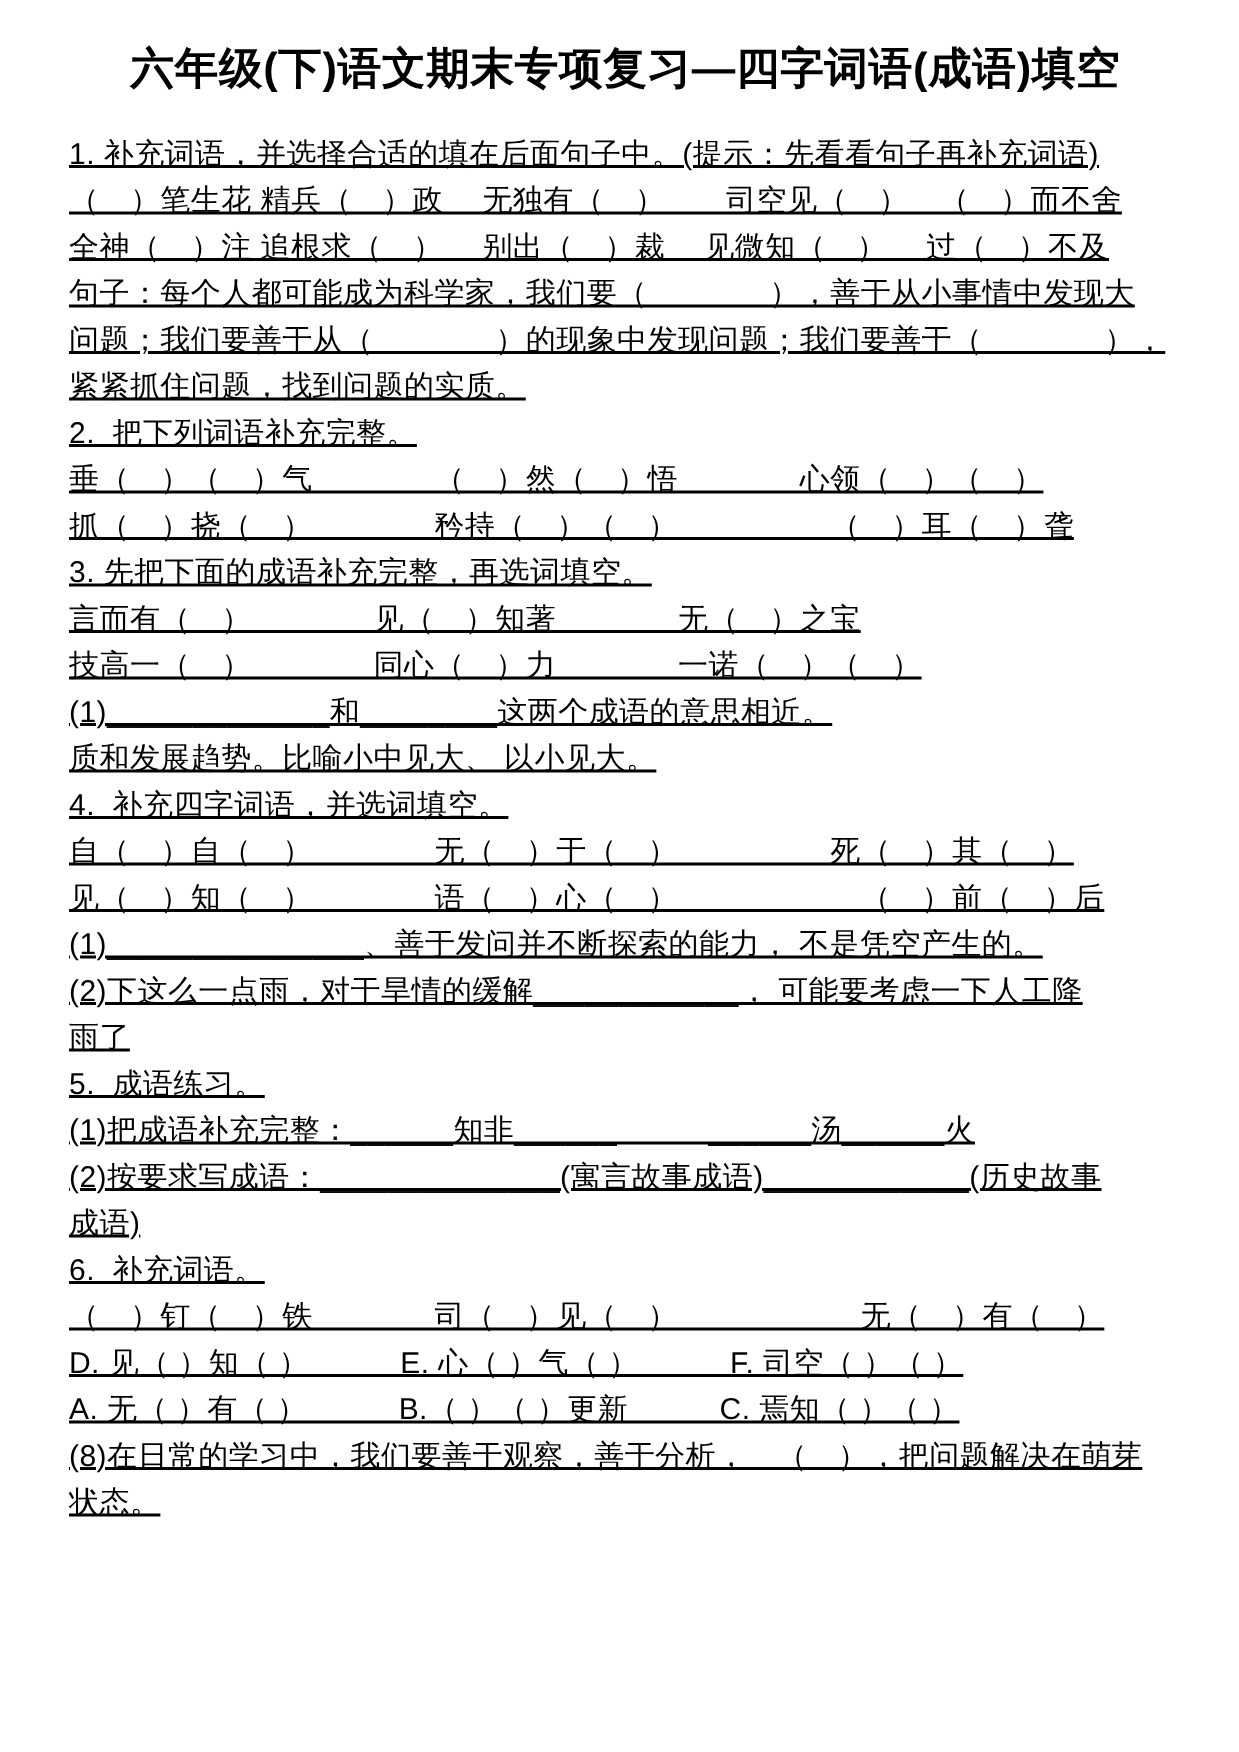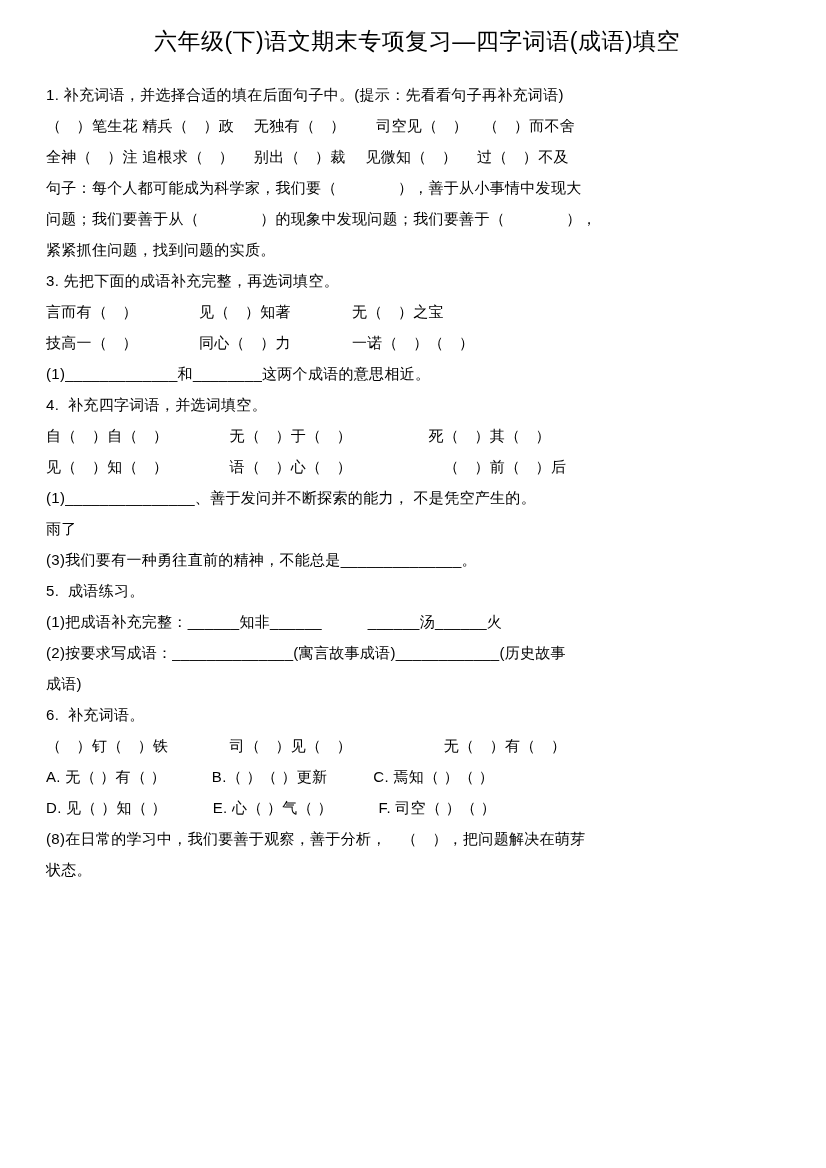--- a/index.html
+++ b/index.html
@@ -11,79 +11,86 @@
   .page {
     box-sizing: border-box;
     width: 826px; height: 1168px;
     padding: 24px 38px 0 46px;
     overflow: hidden;
     background: #ffffff;
   }
   .title {
     margin: 2px 0 22px 0;
     text-align: center;
-    font-size: 23px;
-    font-weight: 400;
+    font-size: 29px;
+    font-weight: 700;
     white-space: nowrap;
     letter-spacing: 0.5px;
   }
   .section { margin: 0; }
   .line {
-    font-size: 15px;
+    font-size: 20px;
     line-height: 31px;
     white-space: pre-wrap;
     word-break: break-all;
     letter-spacing: 0.3px;
+    text-decoration: underline;
   }
 </style>
 </head>
 <body>
 
 <div class="page">
 
   <h1 class="title">六年级(下)语文期末专项复习—四字词语(成语)填空</h1>
 
   <div class="section">
     <div class="line">1. 补充词语，并选择合适的填在后面句子中。(提示：先看看句子再补充词语)</div>
     <div class="line">（　）笔生花 精兵（　）政　 无独有（　）　　司空见（　）　（　）而不舍</div>
     <div class="line">全神（　）注 追根求（　）　 别出（　）裁　 见微知（　）　 过（　）不及</div>
     <div class="line">句子：每个人都可能成为科学家，我们要（　　　　），善于从小事情中发现大</div>
     <div class="line">问题；我们要善于从（　　　　）的现象中发现问题；我们要善于（　　　　），</div>
     <div class="line">紧紧抓住问题，找到问题的实质。</div>
   </div>
 
+  <div class="section">
+    <div class="line">2.  把下列词语补充完整。</div>
+    <div class="line">垂（　）（　）气　　　　（　）然（　）悟　　　　心领（　）（　）</div>
+    <div class="line">抓（　）挠（　）　　　　矜持（　）（　）　　　　　（　）耳（　）聋</div>
+  </div>
 
   <div class="section">
     <div class="line">3. 先把下面的成语补充完整，再选词填空。</div>
     <div class="line">言而有（　）　　　　见（　）知著　　　　无（　）之宝</div>
     <div class="line">技高一（　）　　　　同心（　）力　　　　一诺（　）（　）</div>
     <div class="line">(1)_____________和________这两个成语的意思相近。</div>
+    <div class="line">质和发展趋势。比喻小中见大、 以小见大。</div>
   </div>
 
   <div class="section">
     <div class="line">4.  补充四字词语，并选词填空。</div>
     <div class="line">自（　）自（　）　　　　无（　）于（　）　　　　　死（　）其（　）</div>
     <div class="line">见（　）知（　）　　　　语（　）心（　）　　　　　　（　）前（　）后</div>
     <div class="line">(1)_______________、善于发问并不断探索的能力， 不是凭空产生的。</div>
+    <div class="line">(2)下这么一点雨，对于旱情的缓解____________， 可能要考虑一下人工降</div>
     <div class="line">雨了</div>
-    <div class="line">(3)我们要有一种勇往直前的精神，不能总是______________。</div>
   </div>
 
   <div class="section">
     <div class="line">5.  成语练习。</div>
     <div class="line">(1)把成语补充完整：______知非______　　　______汤______火</div>
     <div class="line">(2)按要求写成语：______________(寓言故事成语)____________(历史故事</div>
     <div class="line">成语)</div>
   </div>
 
   <div class="section">
     <div class="line">6.  补充词语。</div>
     <div class="line">（　）钉（　）铁　　　　司（　）见（　）　　　　　　无（　）有（　）</div>
   </div>
 
   <div class="section">
+    <div class="line">D. 见（ ）知（ ）　　　E. 心（ ）气（ ）　　　F. 司空（ ）（ ）</div>
     <div class="line">A. 无（ ）有（ ）　　　B.（ ）（ ）更新　　　C. 焉知（ ）（ ）</div>
-    <div class="line">D. 见（ ）知（ ）　　　E. 心（ ）气（ ）　　　F. 司空（ ）（ ）</div>
     <div class="line">(8)在日常的学习中，我们要善于观察，善于分析，　（　），把问题解决在萌芽</div>
     <div class="line">状态。</div>
   </div>
 
 </div>
 
 </body></html>

